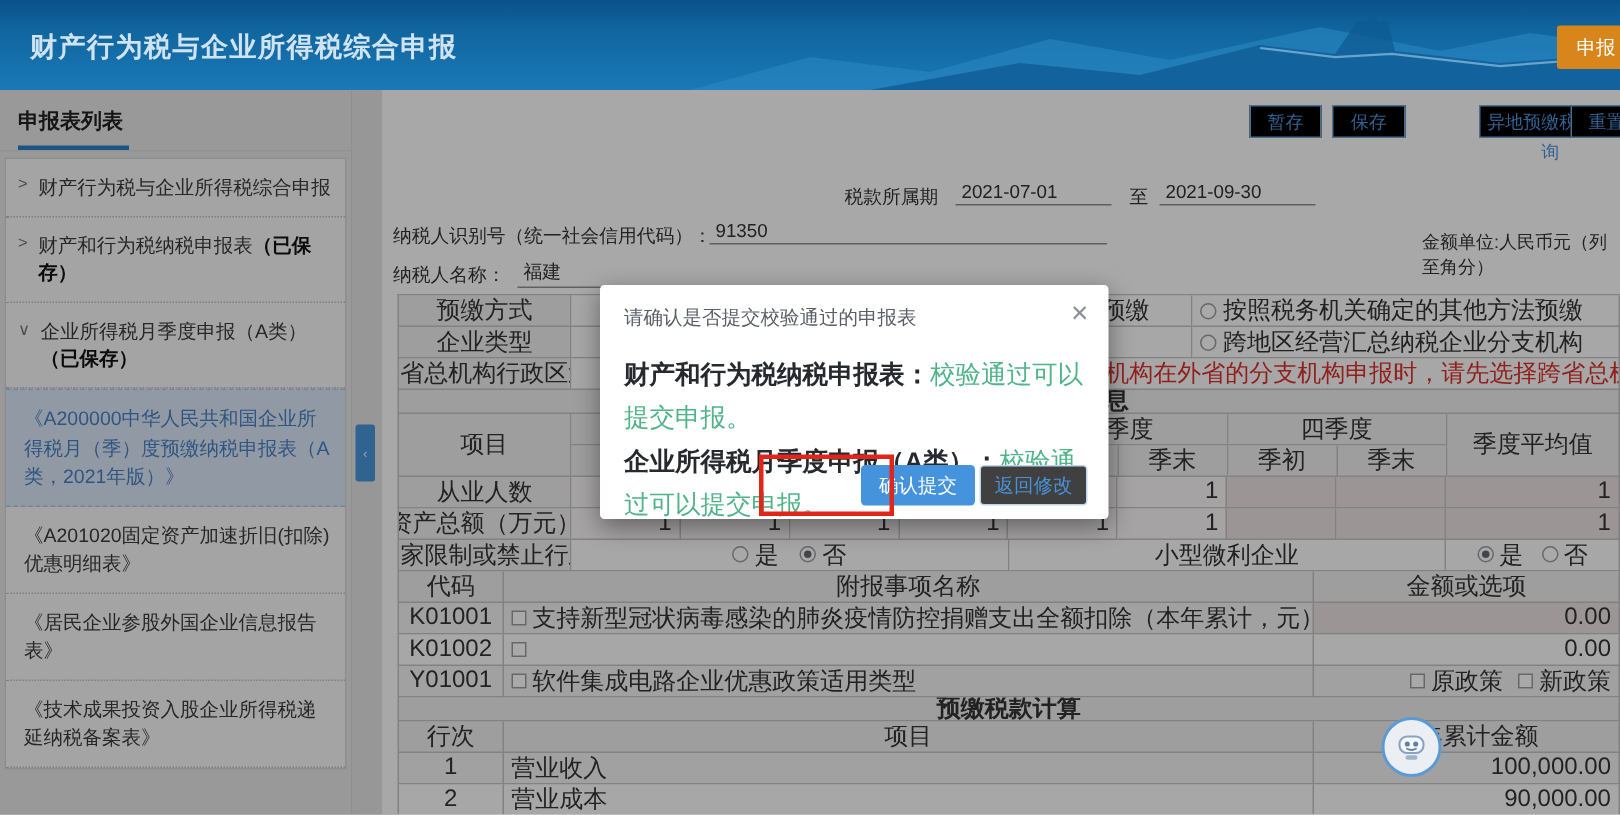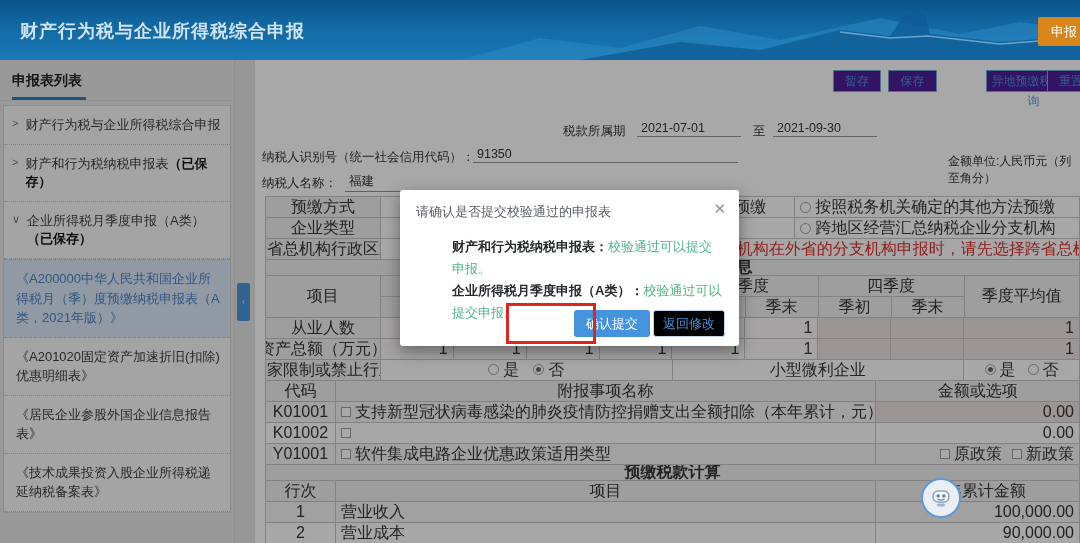--- a/index.html
+++ b/index.html
@@ -33,21 +33,21 @@
   .sb-form.sel { background:#d8e6f5; color:#4a7fc1; border-top:1px dashed #abc5e2;
                  border-bottom:1px dashed #abc5e2; }
   .gutter { position:absolute; left:235px; top:60px; width:20px; height:483px; background:#e2e2e2; }
   .collapse { position:absolute; left:237px; top:283px; width:13px; height:38px;
               background:#4a94d8; border-radius:2px; color:#e4f0fb; font-size:9px;
               display:flex; align-items:center; justify-content:center; z-index:1; cursor:pointer; }
 
   
   .main { position:absolute; left:255px; top:60px; width:825px; height:483px; background:#fbfbfb; }
   .tb-btn { position:absolute; top:10px; height:22px; border:1px solid #6ea6d8; color:#4a90d9;
-            background:#4c1d95; font-size:12px; text-align:center; line-height:20px; cursor:pointer; }
+            background:#000000; font-size:12px; text-align:center; line-height:20px; cursor:pointer; }
   .lab { position:absolute; font-size:12.5px; color:#333; }
   .uval { position:absolute; font-size:12.5px; color:#333; border-bottom:1px solid #8f8f8f;
           padding:0 0 1px 4px; cursor:text; }
   .note { position:absolute; font-size:12px; color:#333; }
 
   
   .tables { position:absolute; left:10px; top:136px; width:815px; font-size:16px; color:#333;
             border-top:1px solid #c2c2c2; border-left:1px solid #c2c2c2; }
   .trow { display:flex; }
   .cell { border-right:1px solid #c2c2c2; border-bottom:1px solid #c2c2c2;
@@ -77,27 +77,27 @@
   
   .overlay { position:absolute; left:0; top:60px; width:1080px; height:483px;
              background:rgba(0,0,0,0.33); z-index:10; }
   .assistant { position:absolute; left:921px; top:478px; width:40px; height:40px;
                border-radius:50%; background:#ebeff4; border:2px solid #5b9bd5; z-index:20;
                display:flex; align-items:center; justify-content:center; cursor:pointer; }
   .modal { position:absolute; left:400px; top:190px; width:339px; height:156px; background:#fff;
            border-radius:3px; box-shadow:0 5px 16px rgba(0,0,0,.4); z-index:30; }
   .modal-title { padding:13px 16px 0; color:#5a5e66; font-size:13px; }
   .modal-close { position:absolute; right:13px; top:10px; color:#8a8f99; font-size:15px; cursor:pointer; }
-  .modal-body { padding:15px 16px 0; font-size:13px; line-height:1.7;margin-left:36px; }
+  .modal-body { padding:15px 16px 0; font-size:17px; line-height:1.7; }
   .m-label { font-weight:bold; color:#26292e; }
   .m-ok { color:#4fb487; }
   .modal-btns { position:absolute; right:14px; bottom:9px; display:flex; gap:3px; }
   .btn-confirm { width:76px; height:27px; background:#4493dc; color:#fff; border-radius:3px;
                  text-align:center; line-height:27px; font-size:13px; cursor:pointer; }
-  .btn-cancel { width:72px; height:27px; background:#000000; border:1px solid #bcd7f0; color:#4a90d9;
+  .btn-cancel { width:72px; height:27px; background:#404040; border:1px solid #bcd7f0; color:#4a90d9;
                 border-radius:3px; text-align:center; line-height:25px; font-size:13px; cursor:pointer; }
   .red-annotation { position:absolute; left:106px; bottom:2px; width:90px; height:41px;
                     border:3px solid #e0251b; z-index:40; pointer-events:none; }
 </style>
 </head>
 <body>
 
 <div class="app">
 
   <div class="hdr">

